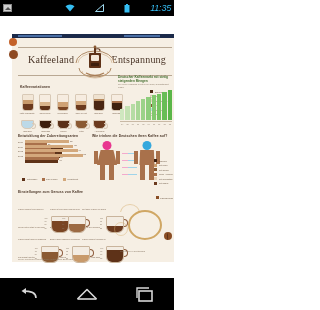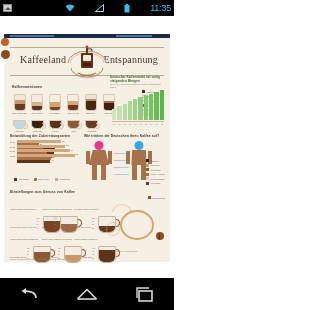--- a/index.html
+++ b/index.html
@@ -3,35 +3,35 @@
 <meta charset="utf-8">
 <style>
   * { margin:0; padding:0; box-sizing:border-box; }
   html,body { width:174px; height:310px; overflow:hidden; background:#ffffff;
     font-family:"Liberation Sans", sans-serif; }
 
   
   .statusbar { position:absolute; top:0; left:0; width:174px; height:16px;
     background:#000; display:flex; align-items:center; padding:0 3px; }
   .sb-left { display:flex; align-items:center; gap:2px; }
-  .sb-right { margin-left:auto; display:flex; align-items:center; gap:20px; }
+  .sb-right { margin-left:auto; display:flex; align-items:center; gap:20px;font-style:italic; }
   .img-icon { width:9px; height:8px; background:#cfcfcf; border:1px solid #8a8a8a;
     position:relative; }
   .img-icon::after { content:""; position:absolute; left:1px; bottom:1px;
     width:0; height:0; border-left:3px solid transparent; border-right:3px solid transparent;
     border-bottom:3px solid #555; }
   .wifi-ico svg, .sig-ico svg, .bat-ico svg { display:block; }
   .sb-time { color:#35bdf2; font-size:9px; letter-spacing:-.2px; }
 
   
   .page { position:absolute; top:16px; left:0; width:174px; height:262px;
     background:#ffffff; overflow:hidden; }
 
   
-  .sheet { position:absolute; top:18px; left:4px; width:166px; height:228px;
+  .sheet { position:absolute; top:18px; left:12px; width:166px; height:228px;
     background:#f6efe4; }
 
   .topbar { position:absolute; top:0; left:0; width:166px; height:4px;
     background:#1b2a4a; }
   .topbar .tb-seg { position:absolute; top:1px; height:2px; background:#4a6fa5; }
 
   
   .side-dot { position:absolute; left:-3px; border-radius:50%; }
   .dot-a { top:4px; width:8px; height:8px; background:#c4622a; }
   .dot-b { top:16px; width:9px; height:9px; background:#8e4a22; }

